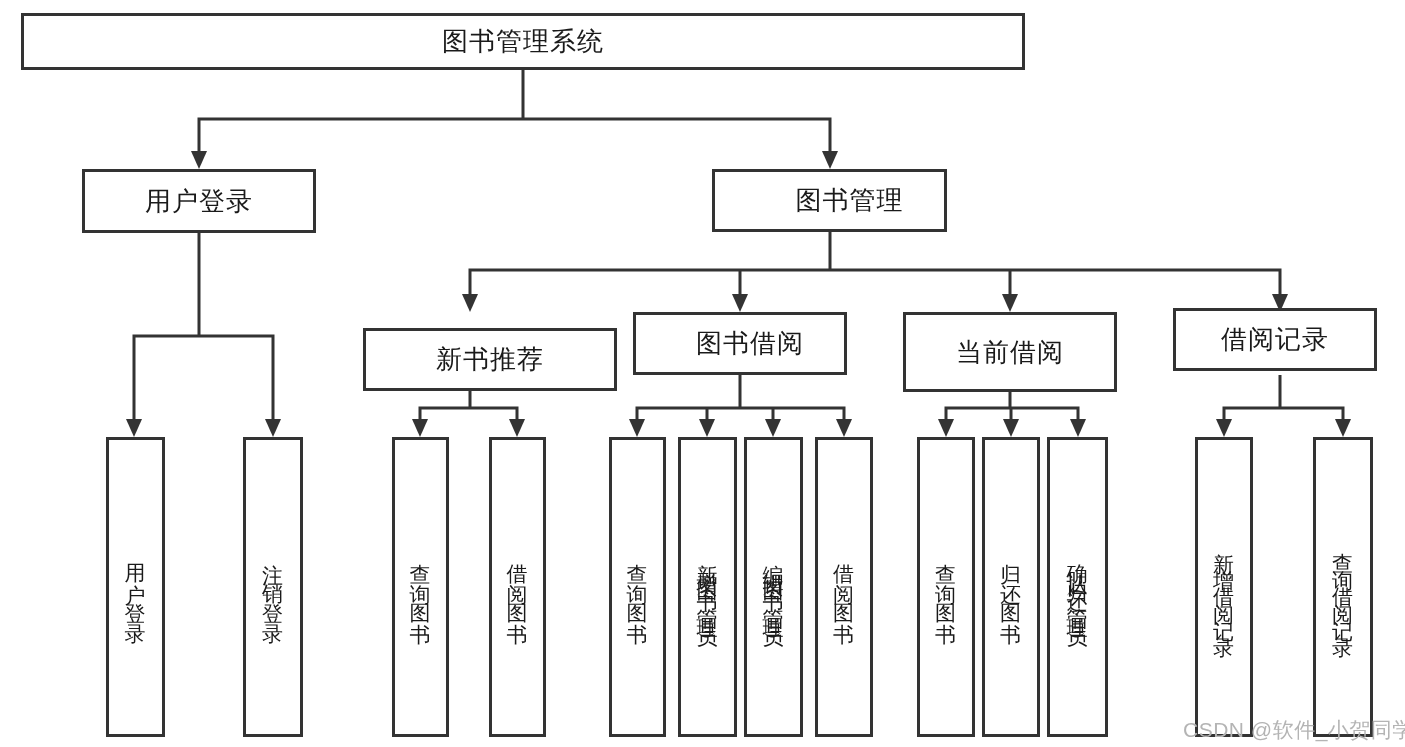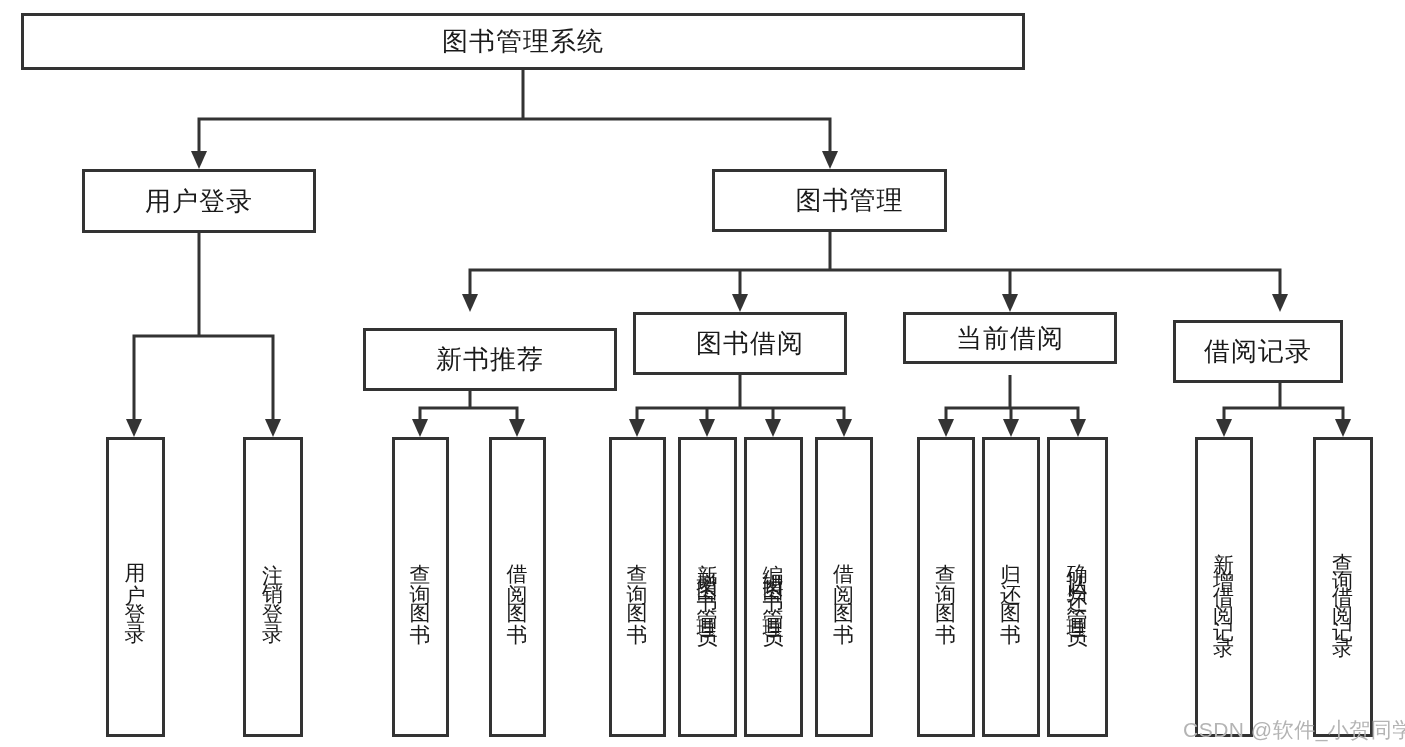--- a/index.html
+++ b/index.html
@@ -115,24 +115,24 @@
   <div class="box" style="left:712px; top:169px; width:235px; height:63px;padding-left:40px;">
     <span class="hlabel">图书管理</span>
   </div>
 
   <div class="box" style="left:363px; top:328px; width:254px; height:63px;font-family:Liberation Serif, serif;">
     <span class="hlabel">新书推荐</span>
   </div>
   <div class="box" style="left:633px; top:312px; width:214px; height:63px;padding-left:20px;">
     <span class="hlabel">图书借阅</span>
   </div>
-  <div class="box" style="left:903px; top:312px; width:214px; height:52px;">
+  <div class="box" style="left:903px; top:312px; width:214px; height:80px;">
     <span class="hlabel">当前借阅</span>
   </div>
-  <div class="box" style="left:1173px; top:320px; width:170px; height:63px;">
+  <div class="box" style="left:1173px; top:308px; width:204px; height:63px;">
     <span class="hlabel">借阅记录</span>
   </div>
 
   <div class="box" style="left:106px; top:437px; width:59px; height:300px;">
     <span class="vlabel ls-wide">用户登录</span>
   </div>
   <div class="box" style="left:243px; top:437px; width:60px; height:300px;">
     <span class="vlabel ls-wide">注销登录</span>
   </div>
 

